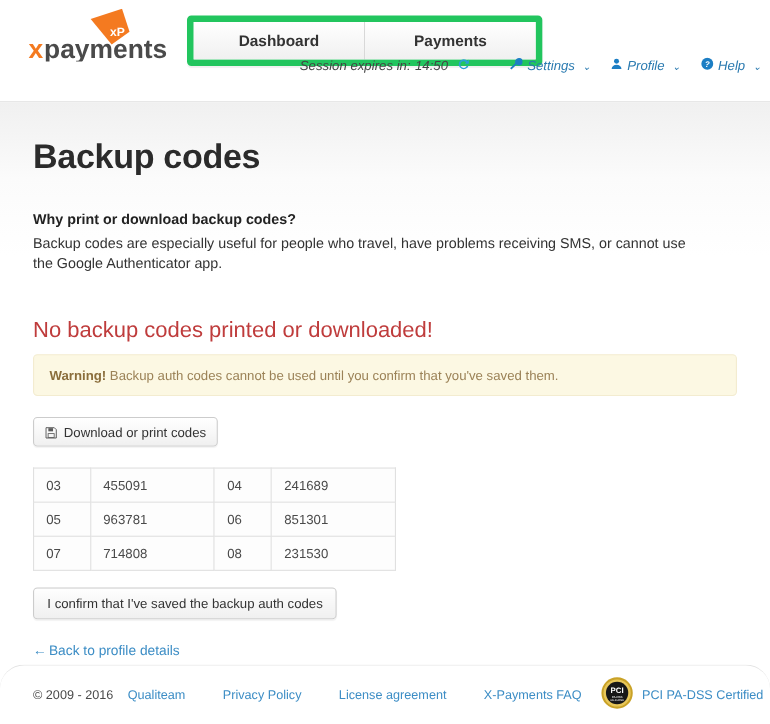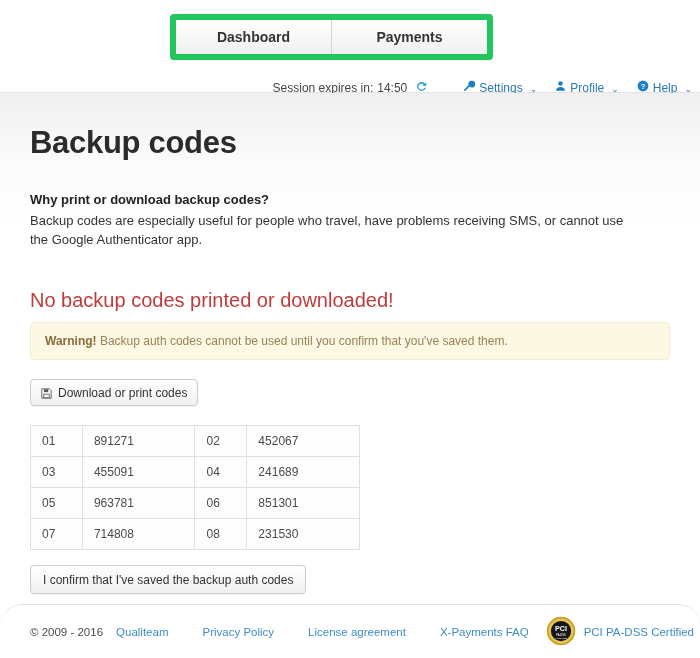--- a/index.html
+++ b/index.html
@@ -52,25 +52,26 @@
     color: #333333;
     background: linear-gradient(to bottom, #ffffff 0%, #f0f0f0 100%);
     cursor: pointer;
     border-right: 1px solid #d4d4d4;
   }
   .main-tab:last-child { border-right: none; }
 
   .util-bar {
     position: absolute;
     right: 8px;
-    top: 80px;
+    top: 52px;
     display: flex;
     align-items: center;
     font-size: 12px;
     white-space: nowrap;
+    font-style: italic;
   }
   .session {
     color: #444444;
     margin-right: 4px;
   }
   .refresh-icon {
     display: inline-block;
     color: #2a9fd6;
     margin: 0 18px 0 4px;
     font-size: 13px;
@@ -230,20 +231,30 @@
     align-items: center;
     gap: 8px;
   }
   .pci-text { color: #3c8dc5; font-size: 11.5px; white-space: nowrap; }
 </style>
 </head>
 <body>
 
 <div class="header">
 
+  <div class="logo">
+    <svg width="135" height="48" viewBox="0 0 135 48" xmlns="http://www.w3.org/2000/svg">
+      <g>
+        <path d="M62 4 L92 4 L92 26 L73 32 Z" fill="#f47a20" transform="rotate(-18 77 18)"></path>
+        <text x="76" y="25" font-family="Liberation Sans, sans-serif" font-size="11" fill="#ffffff" font-weight="bold">xP</text>
+      </g>
+      <text x="2" y="45" font-family="Liberation Sans, sans-serif" font-size="24" font-weight="bold" fill="#f47a20">x</text>
+      <text x="16" y="45" font-family="Liberation Sans, sans-serif" font-size="24" font-weight="bold" fill="#4a4a4a">payments</text>
+    </svg>
+  </div>
 
   <div class="main-tabs">
     <div class="main-tab">Dashboard</div>
     <div class="main-tab">Payments</div>
   </div>
 
   <div class="util-bar">
     <span class="session">Session expires in:</span>
     <span class="session time">14:50</span>
     <span class="refresh-icon">
@@ -307,26 +318,20 @@
         <path d="M1.2 1.2h11l2.6 2.6v11H1.2z" fill="none" stroke="#5a5a5a" stroke-width="1.3"></path>
         <rect x="4.3" y="1.8" width="6.2" height="4.2" fill="#5a5a5a"></rect>
         <rect x="4" y="9" width="8" height="5.2" fill="none" stroke="#5a5a5a" stroke-width="1.1"></rect>
       </svg>
     </span>
     <span>Download or print codes</span>
   </div>
 
   <table class="codes-table">
     <tbody>
-      <tr>
-        <td class="idx">01</td>
-        <td class="code">891271</td>
-        <td class="idx">02</td>
-        <td class="code">452067</td>
-      </tr>
       <tr>
         <td class="idx">03</td>
         <td class="code">455091</td>
         <td class="idx">04</td>
         <td class="code">241689</td>
       </tr>
       <tr>
         <td class="idx">05</td>
         <td class="code">963781</td>
         <td class="idx">06</td>

